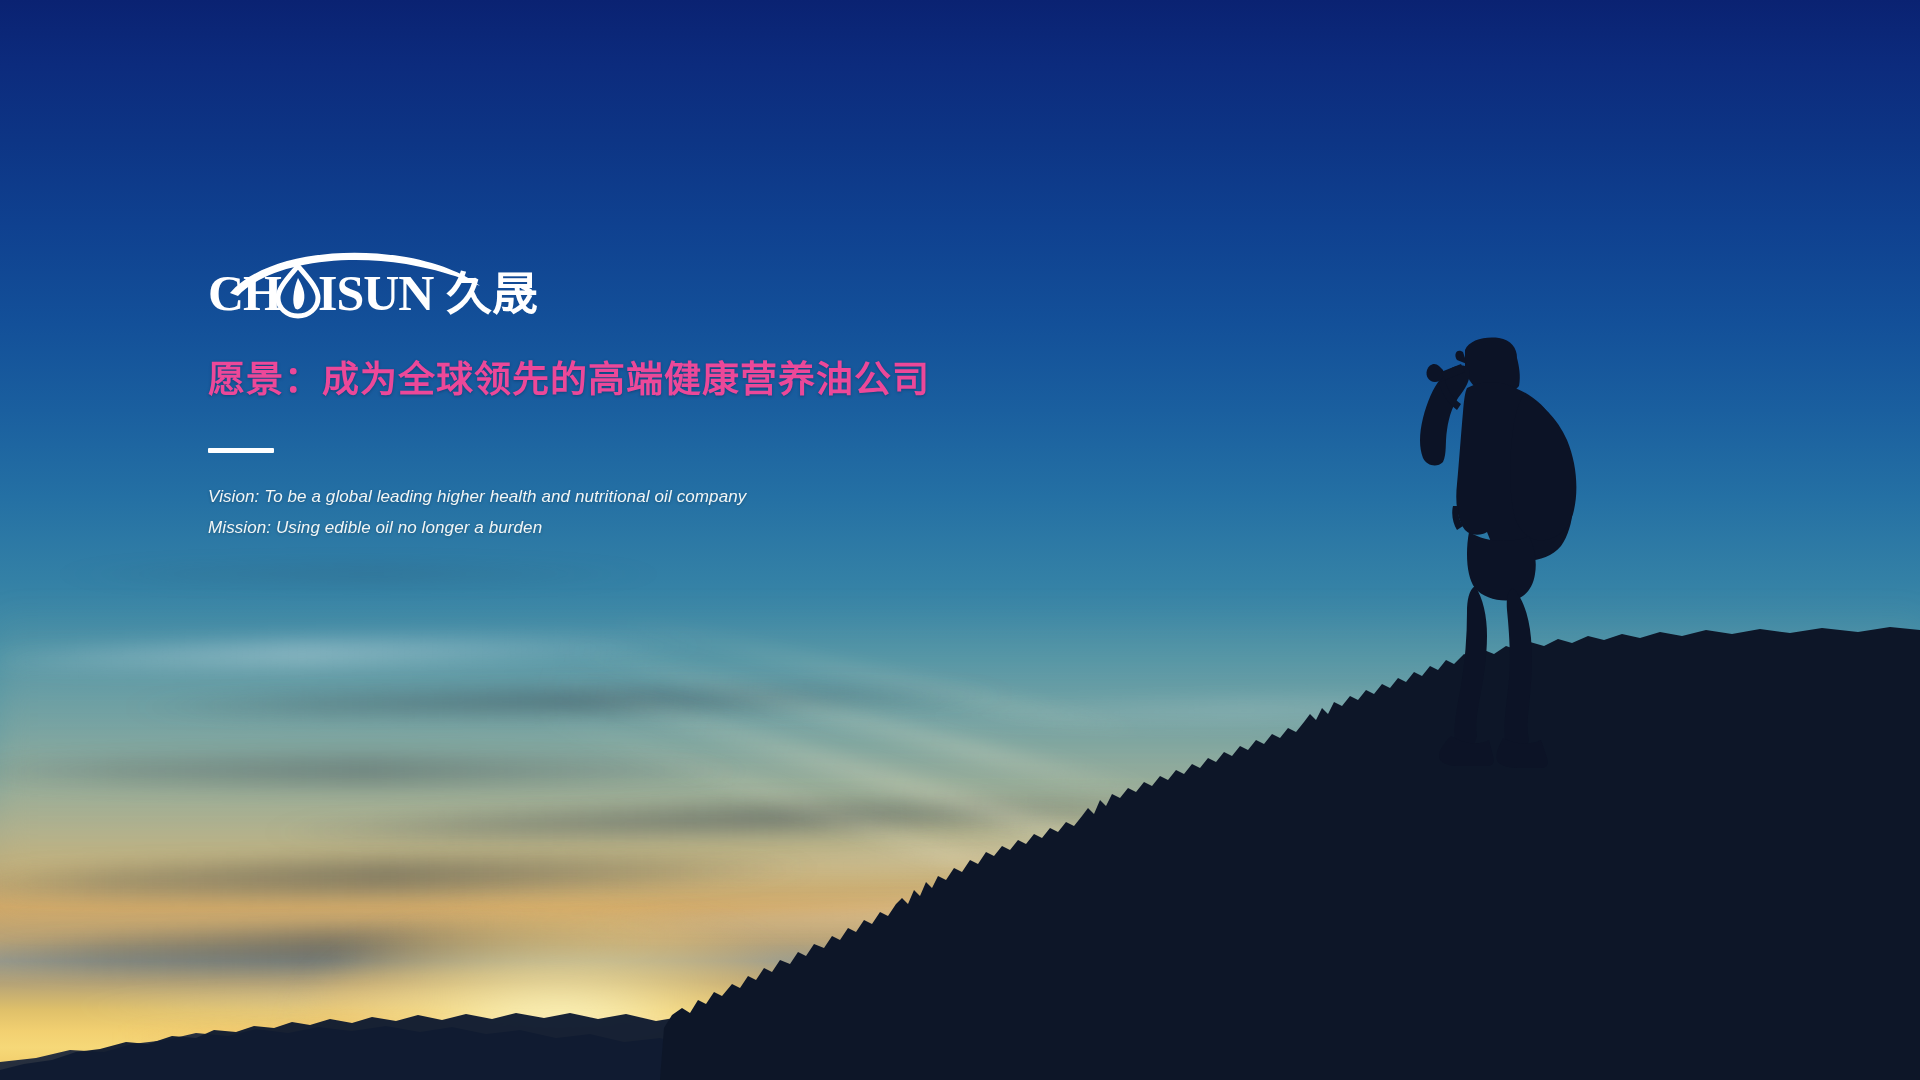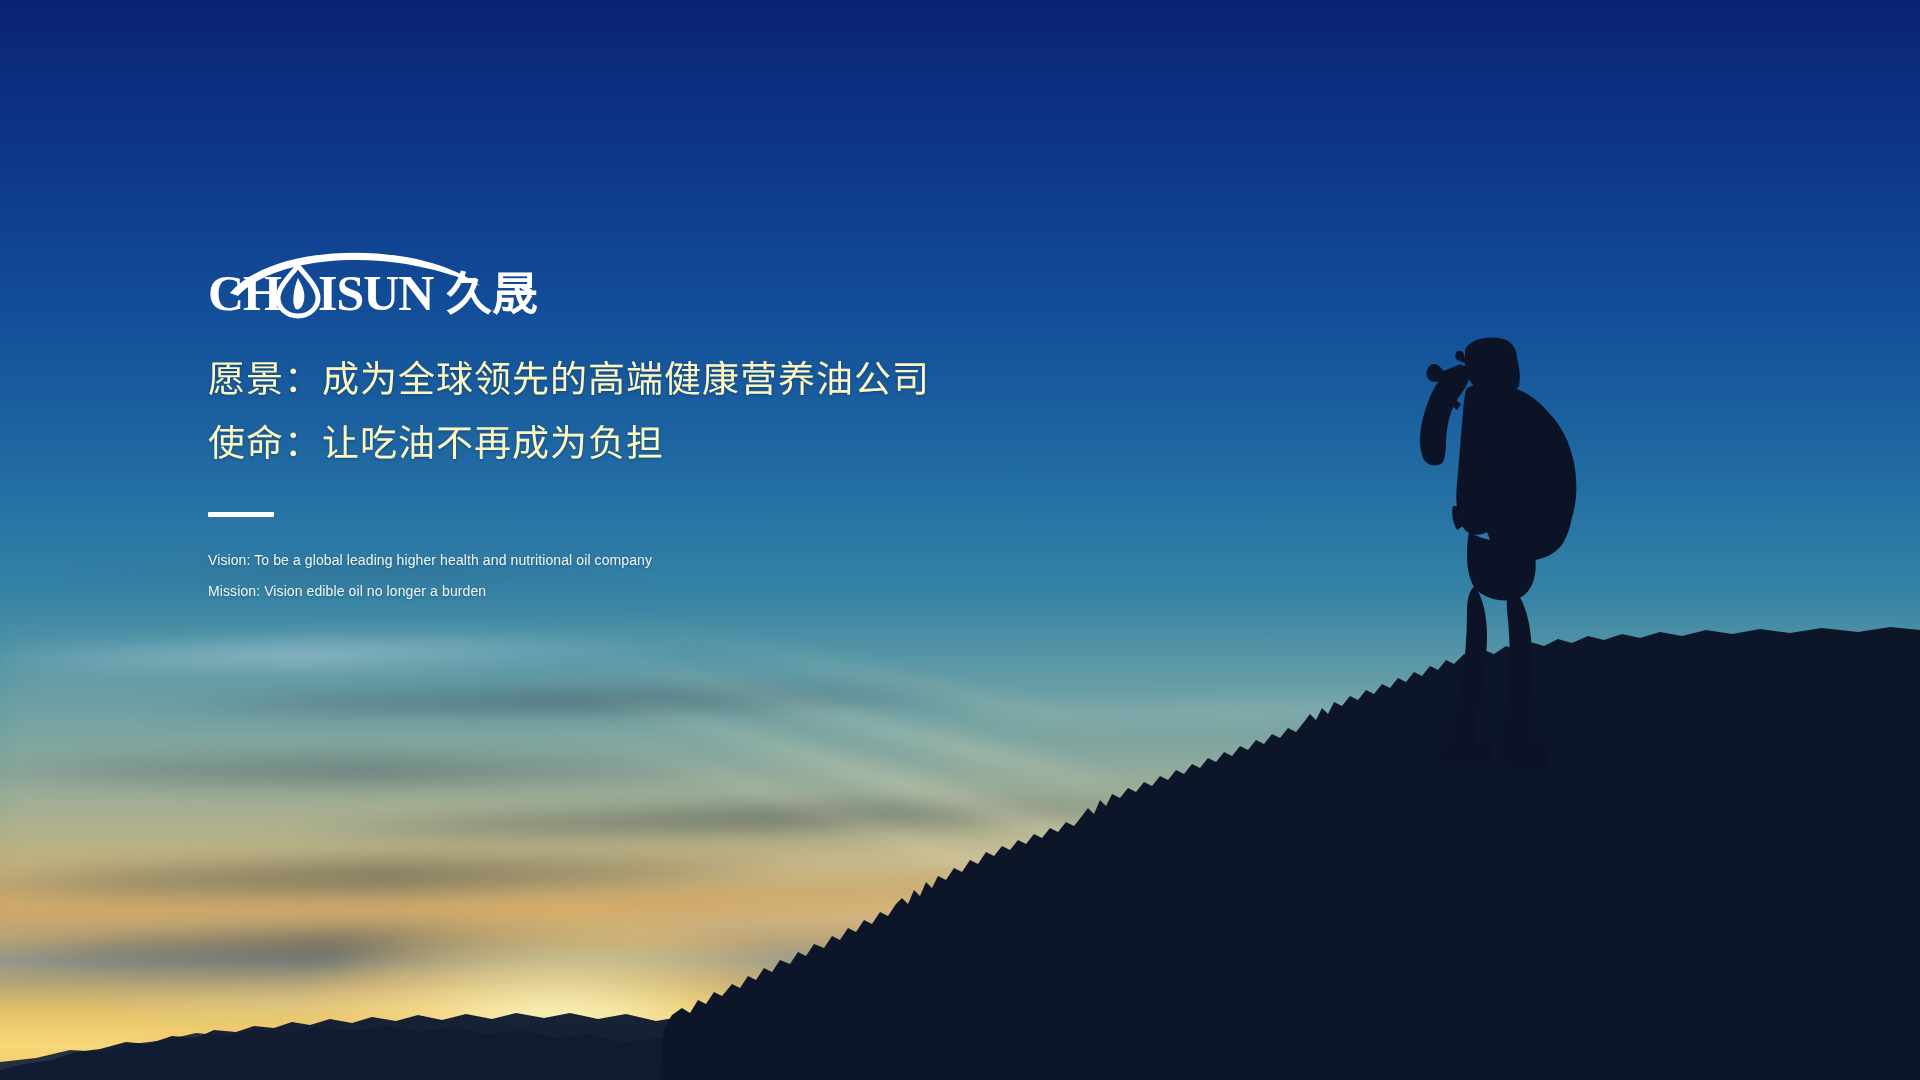--- a/index.html
+++ b/index.html
@@ -167,43 +167,44 @@
     width: 340px;
     height: 78px;
     margin-bottom: 22px;
   }
   .logo svg { display: block; }
 
   .cn-block {
     margin-top: 4px;
   }
   .cn-line {
-    color: #fef9c3;
+    color: #ec4899;
     font-size: 37px;
     line-height: 64px;
     letter-spacing: 1px;
-    font-weight: 400;
+    font-weight: 700;
     white-space: nowrap;
     text-shadow: 0 1px 3px rgba(0,25,60,0.35);
   }
   .divider {
     width: 66px;
     height: 5px;
     background: #ffffff;
     margin: 36px 0 28px 0;
     border-radius: 1px;
   }
   .en-block { margin-top: 0; }
   .en-line {
     color: #f2f6f6;
-    font-size: 14px;
+    font-size: 17px;
     line-height: 31px;
     letter-spacing: .1px;
     white-space: nowrap;
     text-shadow: 0 1px 3px rgba(0,30,50,0.30);
+    font-style: italic;
   }
 </style>
 </head>
 <body>
 
 <div id="stage">
 
   <div class="sky"></div>
   <div class="sky-haze"></div>
 
@@ -369,24 +370,23 @@
           <path d="M90,30 C96,40 98,48 95,56 C93,61 89,63 87,60
                    C84,55 85,42 90,30 Z" fill="#ffffff"></path>
         </g>
 
         <text x="238" y="62" fill="#ffffff" font-size="46" font-weight="700" font-family="'DejaVu Sans','Liberation Sans',sans-serif">久晟</text>
       </svg>
     </div>
 
     <div class="cn-block">
       <div class="cn-line">愿景：成为全球领先的高端健康营养油公司</div>
-      <div class="cn-line">使命：让吃油不再成为负担</div>
     </div>
 
     <div class="divider"></div>
 
     <div class="en-block">
       <div class="en-line">Vision: To be a global leading higher health and nutritional oil company</div>
-      <div class="en-line">Mission: Vision edible oil no longer a burden</div>
+      <div class="en-line">Mission: Using edible oil no longer a burden</div>
     </div>
 
   </div>
 </div>
 
 </body></html>

